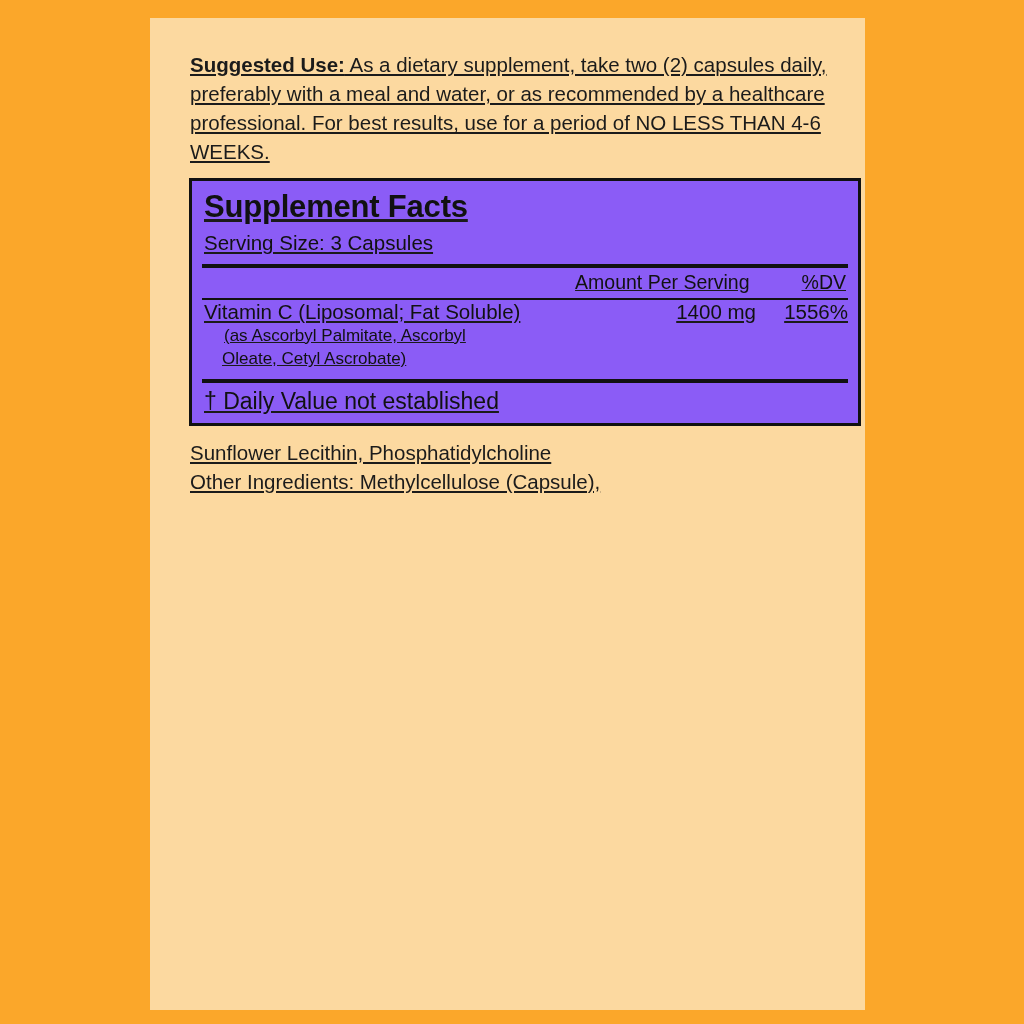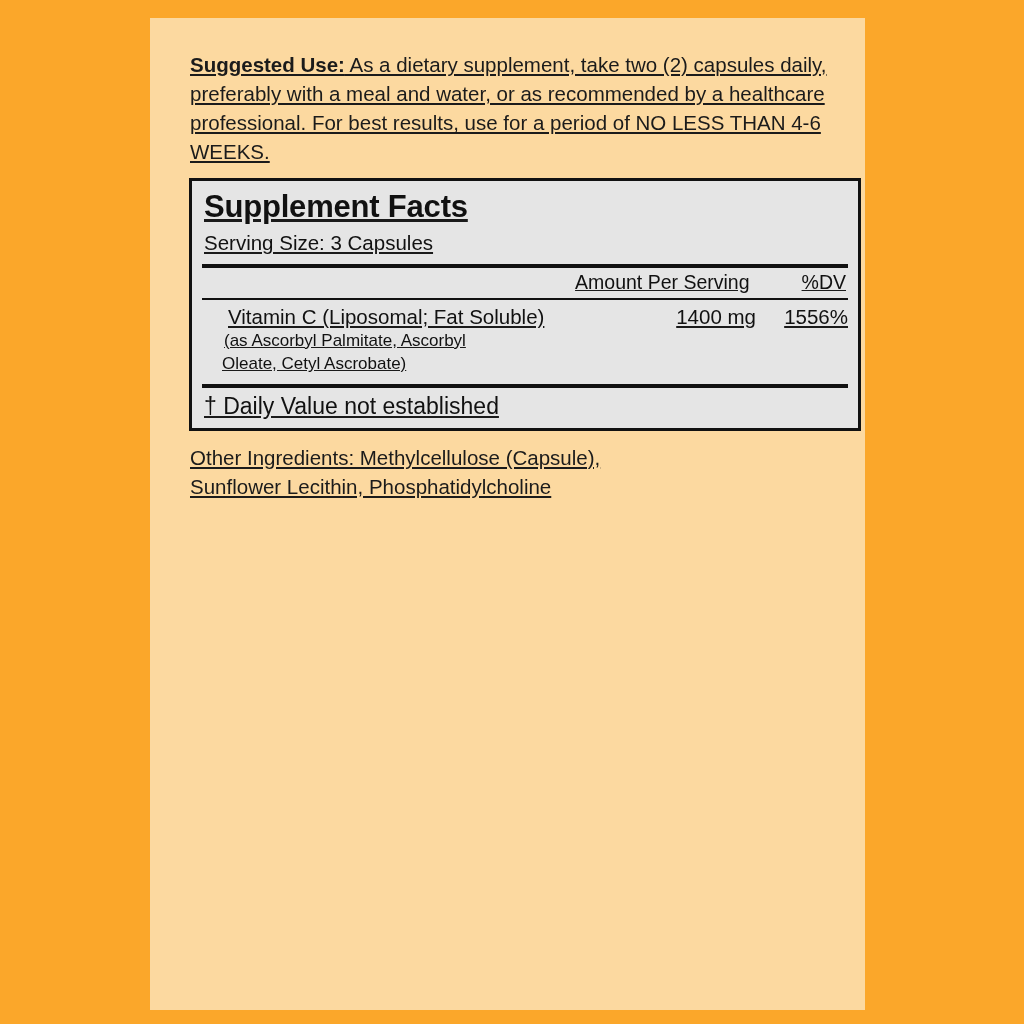--- a/index.html
+++ b/index.html
@@ -39,21 +39,21 @@
     margin: 0 0 12px 0;
     width: 660px;
   }
   .suggested-use .lead {
     font-weight: bold;
   }
 
   
   .facts-box {
     border: 3px solid #111111;
-    background: #e5e5e5;
+    background: #8b5cf6;
     box-sizing: border-box;
     width: 672px;
     margin-left: -1px;
     padding: 6px 10px 8px 10px;
   }
   .facts-title {
     font-size: 31px;
     font-weight: bold;
     letter-spacing: -0.2px;
     margin: 2px 0 4px 2px;
@@ -82,23 +82,21 @@
     color: #111;
     gap: 16px;
   }
   .col-head .amount {
     margin-right: 36px;
   }
   .nutrient-row {
     display: flex;
     align-items: flex-start;
     font-size: 20.5px;
-    padding-top: 5px;
     color: #111;
-    margin-left: 24px;
   }
   .nutrient-name {
     flex: 1 1 auto;
     margin-left: 2px;
   }
   .nutrient-amount {
     width: 118px;
     text-align: right;
   }
   .nutrient-dv {
@@ -165,19 +163,19 @@
         <span class="nutrient-dv">1556%</span>
       </div>
       <div class="nutrient-sub">(as Ascorbyl Palmitate, Ascorbyl</div>
       <div class="nutrient-sub indent2">Oleate, Cetyl Ascrobate)</div>
 
       <div class="rule-thick" style="margin-top:8px"></div>
       <div class="footnote">† Daily Value not established</div>
     </div>
 
     <div class="other-ing">
+      <div>Sunflower Lecithin, Phosphatidylcholine</div>
       <div>Other Ingredients: Methylcellulose (Capsule),</div>
-      <div>Sunflower Lecithin, Phosphatidylcholine</div>
     </div>
 
 
   </div>
 </div>
 
 </body></html>

